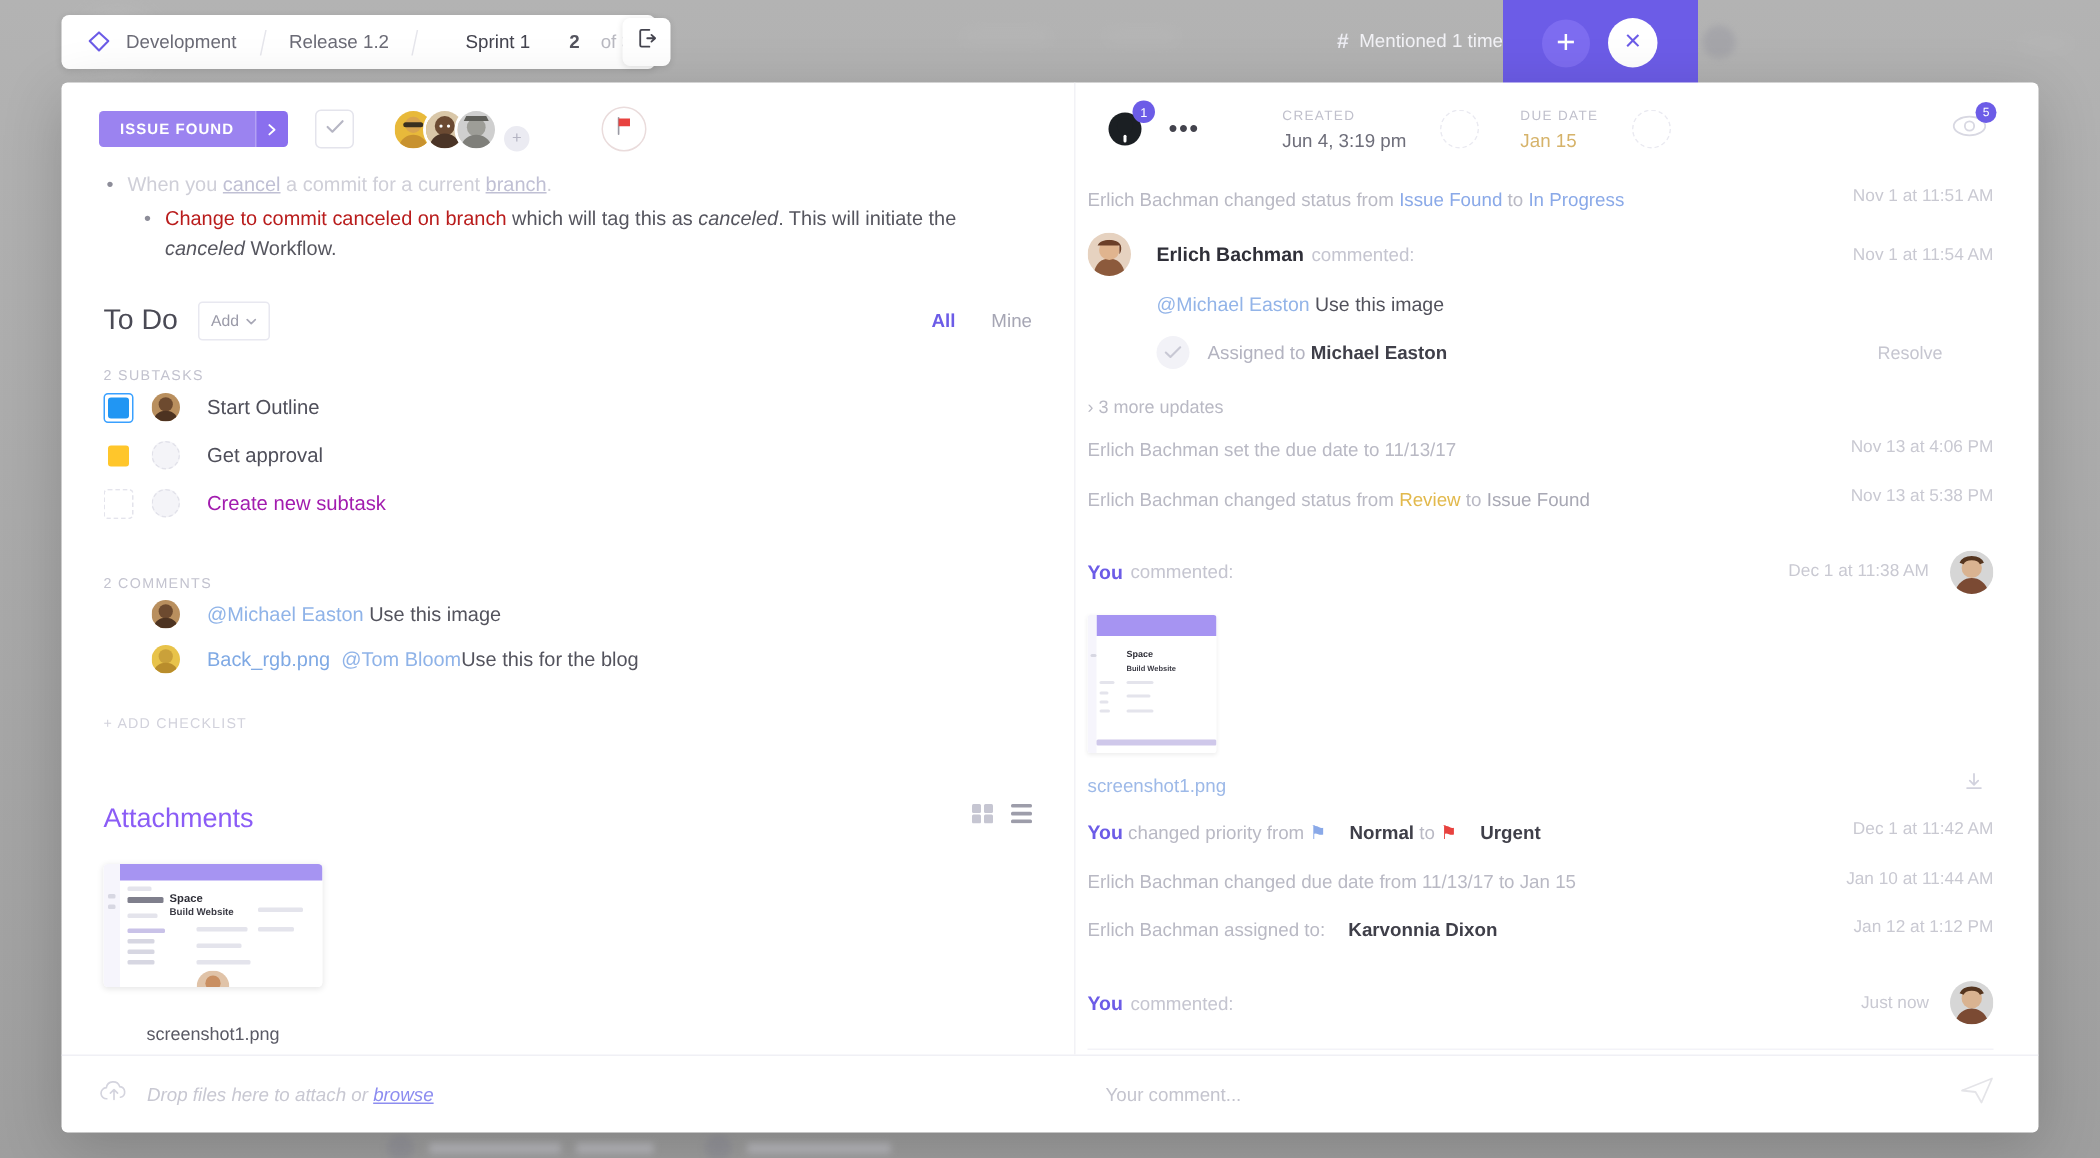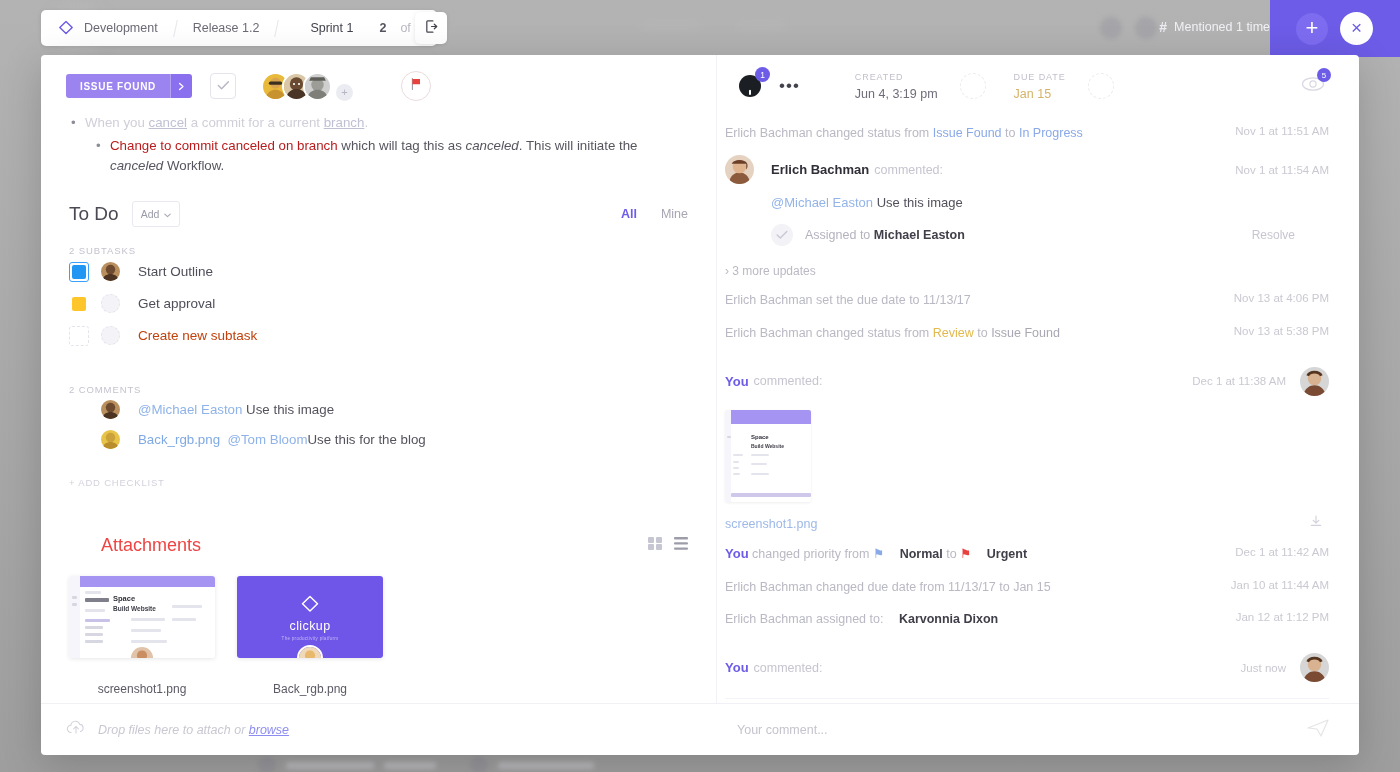--- a/index.html
+++ b/index.html
@@ -13,21 +13,21 @@
   
   .bg-blur {
     position: absolute; inset: 0;
     background: linear-gradient(180deg,#b3b3b3 0%,#ababab 40%,#9e9e9e 100%);
     filter: blur(0px);
   }
   .bg-blob { position: absolute; border-radius: 50%; background: #bdbdbd; filter: blur(9px); opacity: .75; }
   .bg-strip { position: absolute; background: #b8b8b8; filter: blur(6px); opacity: .7; border-radius: 4px; }
 
   
-  .topbar { position: absolute; top: 0; left: 0; width: 1400px; height: 57px; }
+  .topbar { position: absolute; top: 0; left: 0; width: 1132px; height: 57px; }
   .crumbs {
     position: absolute; left: 41px; top: 10px; height: 36px;
     background: #fff; border-radius: 5px; display: flex; align-items: center;
     padding: 0 16px; box-shadow: 0 1px 4px rgba(0,0,0,.10);
   }
   .crumb { font-size: 12.5px; color: #6b6b76; display: flex; align-items: center; white-space: nowrap; }
   .crumb.strong { font-weight: normal; color: #44444f; margin-left: 16px; }
   .crumb.num { color: #55555f; font-weight: 600; }
   .crumb.dim { color: #b8b8c0; }
   .crumb-sep { width: 1px; height: 17px; background: #e6e6ec; margin: 0 17px; transform: skewX(-12deg); }
@@ -118,32 +118,32 @@
   .filters .f-idle { color: #a6a6b4; cursor: pointer; }
 
   .meta-label { font-size: 9.5px; letter-spacing: .9px; color: #c3c3cf; padding: 0 28px; margin-top: 18px; }
   .subtask { display: flex; align-items: center; padding: 0 28px; height: 32px; }
   .sq { width: 14px; height: 14px; border-radius: 2px; }
   .sq-ring { width: 20px; height: 20px; border-radius: 3px; display: flex; align-items: center; justify-content: center; }
   .sq-ring.sel { border: 1.5px solid #39a0ff; }
   .sub-av { width: 19px; height: 19px; border-radius: 50%; margin-left: 12px; overflow: hidden; }
   .sub-av.empty { background: #f4f4f8; border: 1px dashed #e2e2ea; }
   .sub-name { margin-left: 18px; font-size: 13.5px; color: #4f4f5a; }
-  .subtask.ghost .sub-name { color: #c2410c; }
+  .subtask.ghost .sub-name { color: #a21caf; }
   .subtask.ghost .sq-ring { border: 1.5px dashed #e4e4ec; }
 
   .cmt-row { display: flex; align-items: center; padding: 0 28px; height: 30px; }
   .cmt-av { width: 19px; height: 19px; border-radius: 50%; margin-left: 32px; overflow: hidden; }
   .cmt-text { margin-left: 18px; font-size: 13.3px; color: #53535d; }
   .cmt-text .men { color: #8fb3e8; }
   .cmt-text .fname { color: #7fa9e4; }
   .add-check { padding: 0 28px; margin-top: 22px; font-size: 9.5px; letter-spacing: .8px; color: #d2d2dc; cursor: pointer; }
 
   .att-head { display: flex; align-items: center; padding: 0 28px; margin-top: 47px; }
-  .att-title { font-size: 18px; color: #ef4444; margin-left: 32px; }
+  .att-title { font-size: 18px; color: #8b5cf6; }
   .att-views { margin-left: auto; display: flex; gap: 12px; }
   .att-grid { display: flex; gap: 22px; padding: 0 28px; margin-top: 20px; }
   .att-card { width: 146px; }
   .att-thumb { width: 146px; height: 82px; border-radius: 3px; overflow: hidden; position: relative;
                box-shadow: 0 1px 4px rgba(0,0,0,.10); background: #fff; }
   .att-av { position: absolute; left: 50%; bottom: -13px; transform: translateX(-50%);
             width: 26px; height: 26px; border-radius: 50%; border: 2px solid #fff; overflow: hidden; }
   .att-name { text-align: center; margin-top: 24px; font-size: 12px; color: #5a5a65; }
 
   
@@ -483,41 +483,20 @@
             <svg class="av-img" viewBox="0 0 26 26">
                   <rect width="26" height="26" fill="#e0c3a8"></rect>
                   <circle cx="13" cy="10" r="6" fill="#c98f62"></circle>
                   <path d="M1 26c1.7-7 6.5-9.5 12-9.5s10.3 2.5 12 9.5z" fill="#9d5f3a"></path>
                 </svg>
           </div>
         </div>
         <div class="att-name">screenshot1.png</div>
       </div>
 
-      <div class="att-card">
-        <div class="att-thumb">
-          <div class="thumb-b">
-            <span class="cklogo">
-              <svg width="22" height="22" viewBox="0 0 22 22">
-                    <path d="M11 3.5 18.5 10.8 11 18 3.5 10.8Z" fill="none" stroke="#fff" stroke-width="1.5" stroke-linejoin="round"></path>
-                  </svg>
-            </span>
-            <span class="ckname">clickup</span>
-            <span class="cksub">The productivity platform</span>
-          </div>
-          <div class="att-av">
-            <svg class="av-img" viewBox="0 0 26 26">
-                  <rect width="26" height="26" fill="#f0d9b8"></rect>
-                  <circle cx="13" cy="10" r="6" fill="#e8b86d"></circle>
-                  <path d="M1 26c1.7-7 6.5-9.5 12-9.5s10.3 2.5 12 9.5z" fill="#c79242"></path>
-                </svg>
-          </div>
-        </div>
-        <div class="att-name">Back_rgb.png</div>
-      </div>
     </div>
   </div>
 
   <div class="right">
 
     <div class="right-head">
       <div class="gh-wrap">
         <span>
           <svg width="26" height="26" viewBox="0 0 26 26">
                 <circle cx="13" cy="13" r="11" fill="#1b1f23"></circle>

